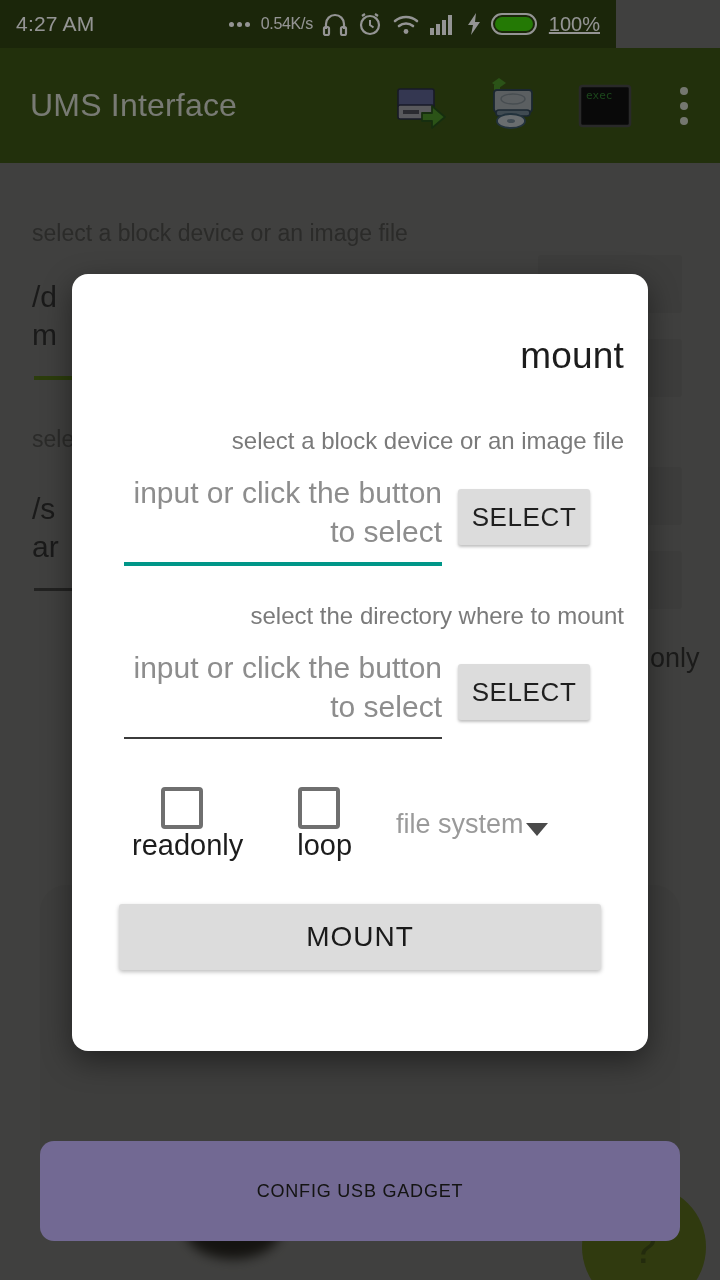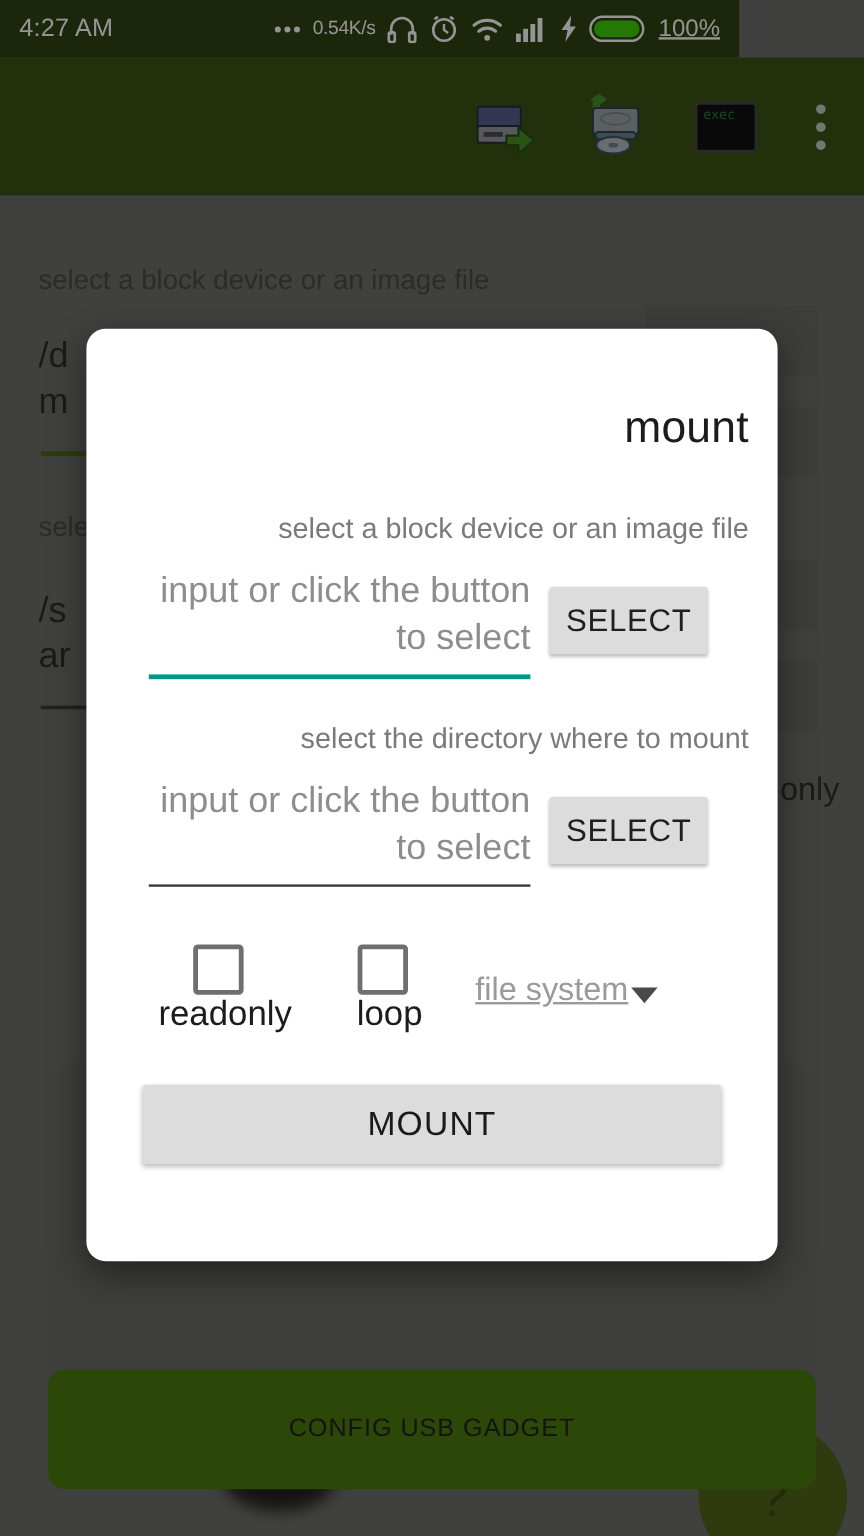--- a/index.html
+++ b/index.html
@@ -78,23 +78,23 @@
   .bg-underline { position: absolute; height: 4px; }
   .bg-btn {
     position: absolute; background: #6a6a68;
     border-radius: 3px;
     display: flex; align-items: center; justify-content: center;
     color: #2a2a29; font-size: 22px; letter-spacing: .6px;
   }
   #bg-config-btn {
     position: absolute; left: 40px; top: 978px;
     width: 640px; height: 100px;
-    background: #4d7c0f; border-radius: 14px;
+    background: #c4b5fd; border-radius: 14px;
     display: flex; align-items: center; justify-content: center;
-    color: #232322; font-size: 21px; letter-spacing: .8px;
+    color: #232322; font-size: 18px; letter-spacing: .8px;
   }
   #bg-fab {
     position: absolute; left: 582px; top: 1022px;
     width: 124px; height: 124px; border-radius: 50%;
     background: #53651a;
     display: flex; align-items: center; justify-content: center;
     color: #3d4a18; font-size: 46px;
   }
   #bg-blob {
     position: absolute; left: 185px; top: 1038px;
@@ -176,21 +176,21 @@
     border: 4px solid #6f6f6f; border-radius: 4px;
     background: #fff;
   }
   .cb-label { font-size: 29px; color: #1c1c1c; margin-left: 12px; }
   #cb-loop-wrap { margin-left: 42px; }
   #fs-spinner {
     margin-left: 44px;
     display: flex; align-items: baseline;
     cursor: pointer;
   }
-  #fs-text { font-size: 27px; color: #9a9a9a; text-decoration: underline; }
+  #fs-text { font-size: 27px; color: #9a9a9a; }
   #fs-caret {
     width: 0; height: 0;
     border-left: 11px solid transparent;
     border-right: 11px solid transparent;
     border-top: 13px solid #4a4a4a;
     margin-left: 2px; align-self: center; margin-top: 10px;
   }
 
   #mount-btn {
     display: block;
@@ -252,20 +252,21 @@
         <svg width="16" height="24" viewBox="0 0 16 24">
             <path d="M10 1L2 13h5l-2 10 9-13H9z" fill="#fff"></path>
           </svg>
       </span>
       <span class="batt"></span>
       <span id="battery-pct">100%</span>
     </span>
   </div>
 
   <div id="app-bar">
+    <div id="app-title">UMS Interface</div>
     <div class="bar-actions">
       <div class="bar-icon">
         <svg width="58" height="58" viewBox="0 0 58 58">
           <rect x="6" y="12" width="36" height="18" rx="2" fill="#5a5f8c" stroke="#2a2d44" stroke-width="1.6"></rect>
           <rect x="6" y="28" width="36" height="14" rx="2" fill="#9a9aa0" stroke="#2a2d44" stroke-width="1.6"></rect>
           <rect x="11" y="33" width="16" height="4" fill="#4a4a55"></rect>
           <path d="M30 36h10v-7l13 11-13 11v-7H30z" fill="#4a8f29" stroke="#27501a" stroke-width="1.8" stroke-linejoin="round"></path>
         </svg>
       </div>
       <div class="bar-icon">

